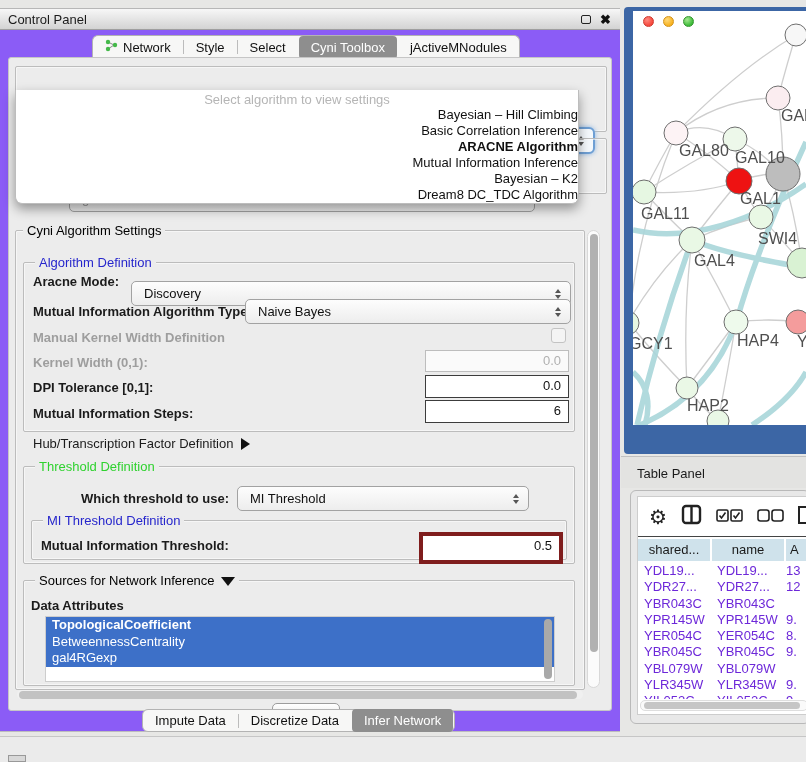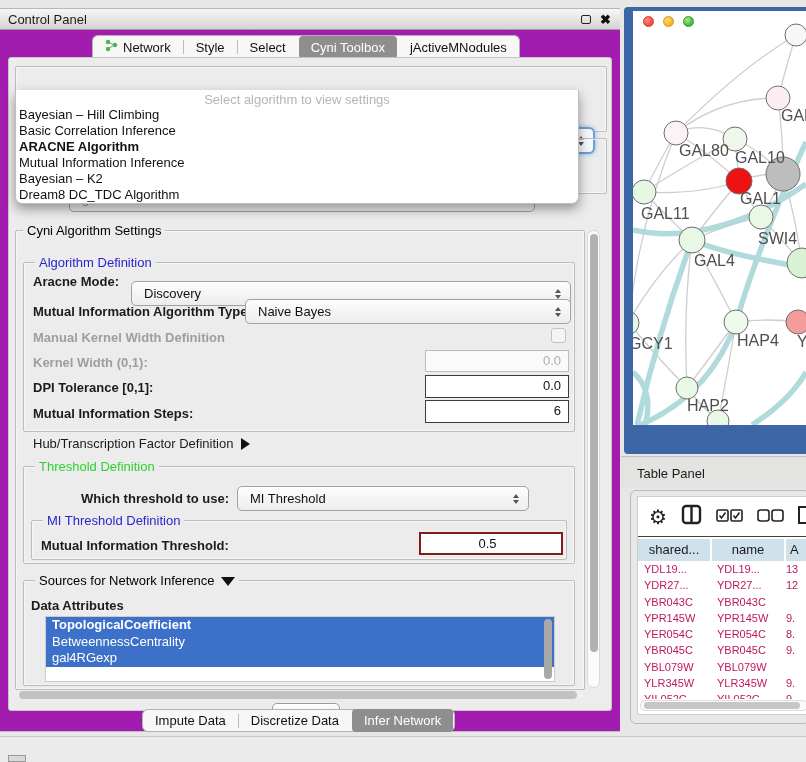--- a/index.html
+++ b/index.html
@@ -5,21 +5,21 @@
   * { margin:0; padding:0; box-sizing:border-box; }
   html,body { width:806px; height:762px; }
   body { font-family:"Liberation Sans", sans-serif; background:#e7e7e5; position:relative; overflow:hidden; }
   .abs { position:absolute; }
   .lbl { font-size:13px; color:#1b1b1b; white-space:nowrap; }
   .b { font-weight:bold; }
   .dis { color:#9e9e9e; }
   
   .titlebar { left:0; top:8px; width:620px; height:22px;
     background:linear-gradient(#f7f7f7,#d3d3d3); border-top:1px solid #b7b7b7; border-bottom:1px solid #9f9f9f; }
-  .win-body { left:0; top:30px; width:620px; height:702px; background:#a21caf; border-bottom:1px solid #bdbdbd;}
+  .win-body { left:0; top:30px; width:620px; height:702px; background:#8b5cf6; border-bottom:1px solid #bdbdbd;}
   .float-btn { width:10px; height:9px; border:1.5px solid #222; border-radius:2px; }
   .close-x { font-size:13px; font-weight:bold; color:#111; }
   
   .tabbar { display:flex; align-items:center; background:#f7f7f6; border:1px solid #b3b3b3; border-bottom:none;
     border-radius:6px 6px 0 0; height:23px; font-size:13px; }
   .tabbar.bottom { border-radius:6px; border-bottom:1px solid #b3b3b3; }
   .tab { padding:0 12px; height:23px; line-height:23px; color:#111; }
   .tab.sel { background:#8e8e8e; color:#fff; border-radius:4px; margin:0 1px; }
   .tabsep { width:1px; height:14px; background:#bcbcbc; }
   
@@ -36,21 +36,21 @@
   .t-dn { width:0;height:0;border-left:3.5px solid transparent;border-right:3.5px solid transparent;border-top:4.5px solid #555;}
   .field { background:#fff; border:1px solid #3c3c3c; font-size:13px; color:#111; text-align:right; padding:2px 7px 0 0; }
   .field.dis { background:#fafafa; border:1px solid #bdbdbd; color:#b0b0b0; }
   .checkbox { width:15px; height:15px; border:1px solid #c3c3c3; border-radius:3px; background:#f4f4f4; }
   .arrow-right { display:inline-block; width:0; height:0; border-top:6px solid transparent; border-bottom:6px solid transparent; border-left:9px solid #111; margin-left:8px; vertical-align:-2px;}
   .arrow-down { display:inline-block; width:0; height:0; border-left:7px solid transparent; border-right:7px solid transparent; border-top:9px solid #111; margin-left:6px; vertical-align:-1px;}
   
   .popup { background:#fff; border:1px solid #bdbdbd; border-top:none; border-radius:0 0 7px 7px;
     box-shadow:0 5px 12px rgba(0,0,0,.38); z-index:20; }
   .popup-header { text-align:center; color:#b5b5b5; font-size:13px; padding-top:2px; }
-  .popup-item { font-size:13px; color:#111; padding-left:3px; height:16px; line-height:16px; white-space:nowrap;}
+  .popup-item { font-size:13px; color:#111; padding-left:3px; height:16px; line-height:16px; white-space:nowrap;text-align:right;}
   
   .attr-list { background:#fff; border:1px solid #cdcdcd; overflow:hidden; }
   .attr-item { height:16.5px; line-height:16.5px; font-size:13px; color:#fff; padding-left:6px; }
   
   .sb-track-v { background:#fbfbfb; border:1px solid #d8d8d8; border-radius:7px; }
   .sb-thumb { background:#b1b1b1; border-radius:5px; }
   .sb-track-h { background:#f0f0f0; border-radius:5px; }
   
   .push-btn { background:linear-gradient(#ffffff,#dcdcdc); border:1px solid #9c9c9c; border-radius:5px;
     font-size:13px; color:#111; text-align:center; line-height:21px; }
@@ -59,21 +59,21 @@
   .net-canvas { background:#fff; }
   .light { width:11px; height:11px; border-radius:50%; }
   .light.red { background:radial-gradient(circle at 35% 30%, #ff8a80, #f5473c 70%); border:1px solid #ce3a30;}
   .light.yellow { background:radial-gradient(circle at 35% 30%, #ffd97a, #f7b220 70%); border:1px solid #d3931a;}
   .light.green { background:radial-gradient(circle at 35% 30%, #a5e890, #3cba38 70%); border:1px solid #34952f;}
   .tp-header { background:#e3e3e1; border-top:1px solid #c0c0c0; }
   .tp-title { font-size:13px; color:#1b1b1b; }
   .table-outer { background:#e8e8e8; border:1px solid #b9b9b9; border-radius:6px; }
   .table-inner { background:#fff; border:1px solid #cdcdcd; }
   .th-cell { background:#cfe2eb; font-size:13px; color:#1a1a1a; text-align:center; line-height:21px; overflow:hidden;}
-  .td-cell { font-size:11px; color:#be185d; white-space:nowrap; overflow:hidden;}
+  .td-cell { font-size:13px; color:#6d28d9; white-space:nowrap; overflow:hidden;}
   .gear { font-size:20px; color:#222; }
   .divider { background:#c6c6c6; }
 </style>
 </head>
 <body>
 
 <div class="abs titlebar">
   <div class="abs lbl" style="left:8px; top:3px;">Control Panel</div>
   <div class="abs float-btn" style="left:581px; top:6px;"></div>
   <div class="abs close-x" style="left:600px; top:3px;">✖</div>
@@ -183,21 +183,21 @@
       <div class="spin">
           <div class="t-up"></div>
           <div class="t-dn"></div>
         </div>
     </div>
 
     <div class="abs group" style="left:22px; top:462px; width:536px; height:40px;"></div>
     <div class="abs gtitle blue" style="left:34px; top:455px;">MI Threshold Definition</div>
 
     <div class="abs lbl b" style="left:32px; top:480px;">Mutual Information Threshold:</div>
-    <div class="abs field" style="left:410px; top:474px; width:144px; height:23px; border:2px solid #7f1d1d;text-align:center;">0.5</div>
+    <div class="abs field" style="left:410px; top:474px; width:144px; height:32px; border:4px solid #7f1d1d;">0.5</div>
 
     <div class="abs group" style="left:14px; top:522px; width:552px; height:106px;"></div>
     <div class="abs gtitle" style="left:26px; top:515px;">
       <span>Sources for Network Inference</span><span class="arrow-down"></span>
     </div>
     <div class="abs lbl b" style="left:22px; top:540px;">Data Attributes</div>
 
     <div class="abs attr-list" style="left:36px; top:558px; width:510px; height:66px;">
       <div class="attr-item" style="background:#3d70c8;font-weight:bold;">TopologicalCoefficient</div>
       <div class="attr-item" style="background:#3d70c8;">BetweennessCentrality</div>

